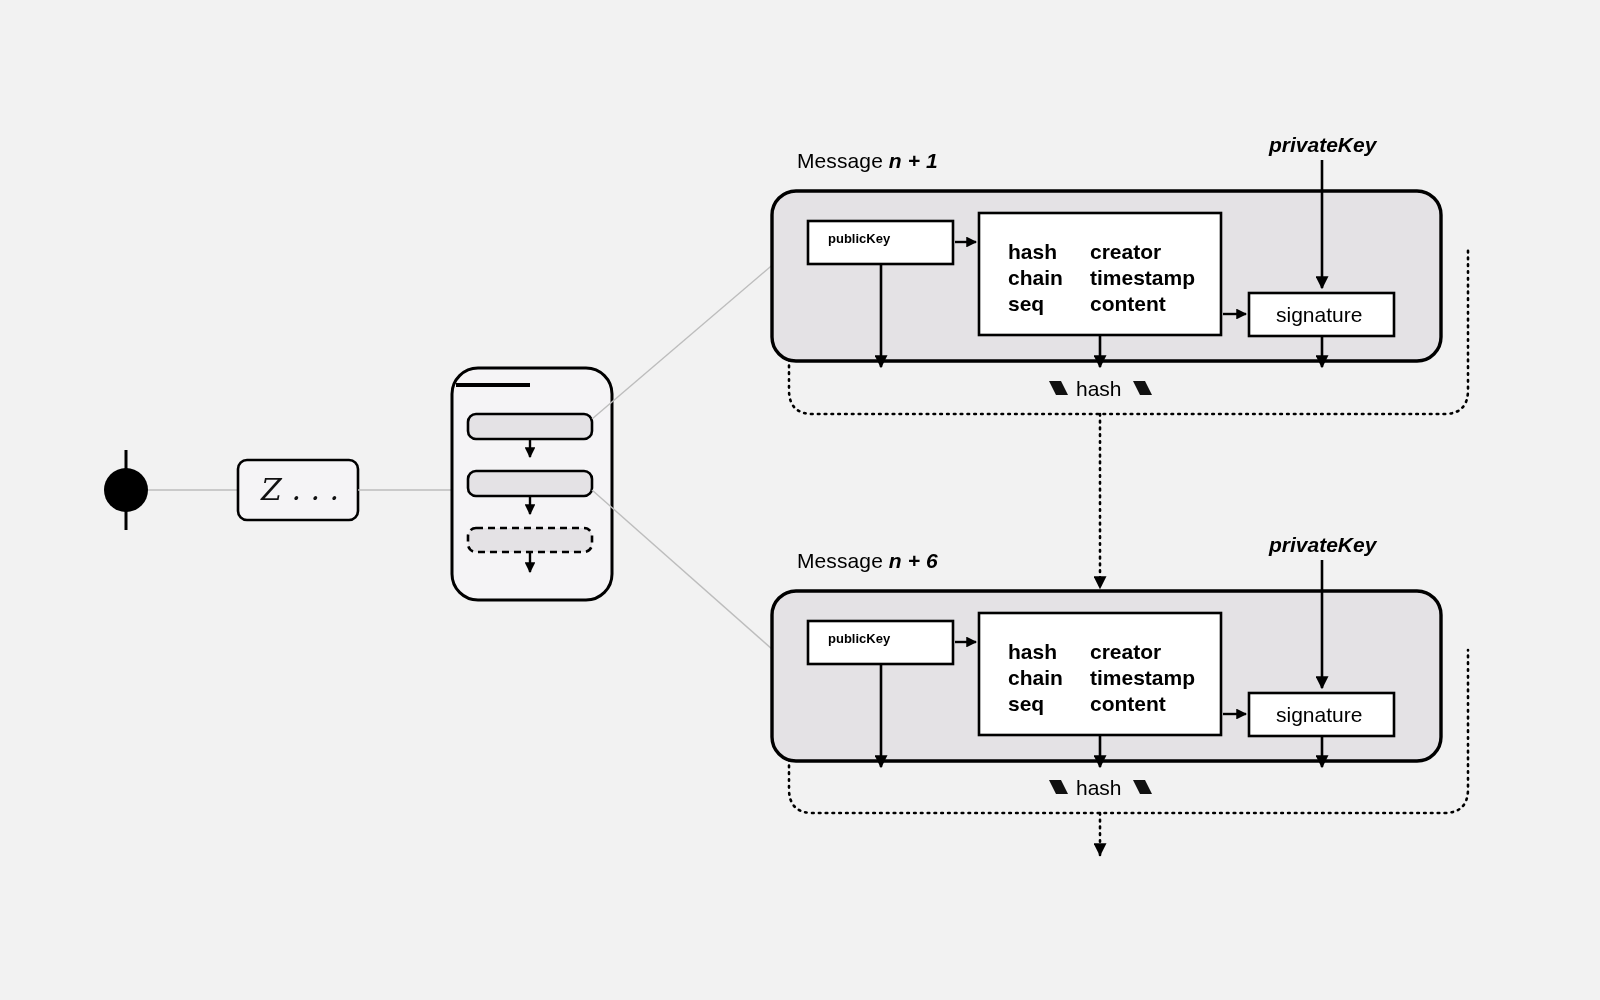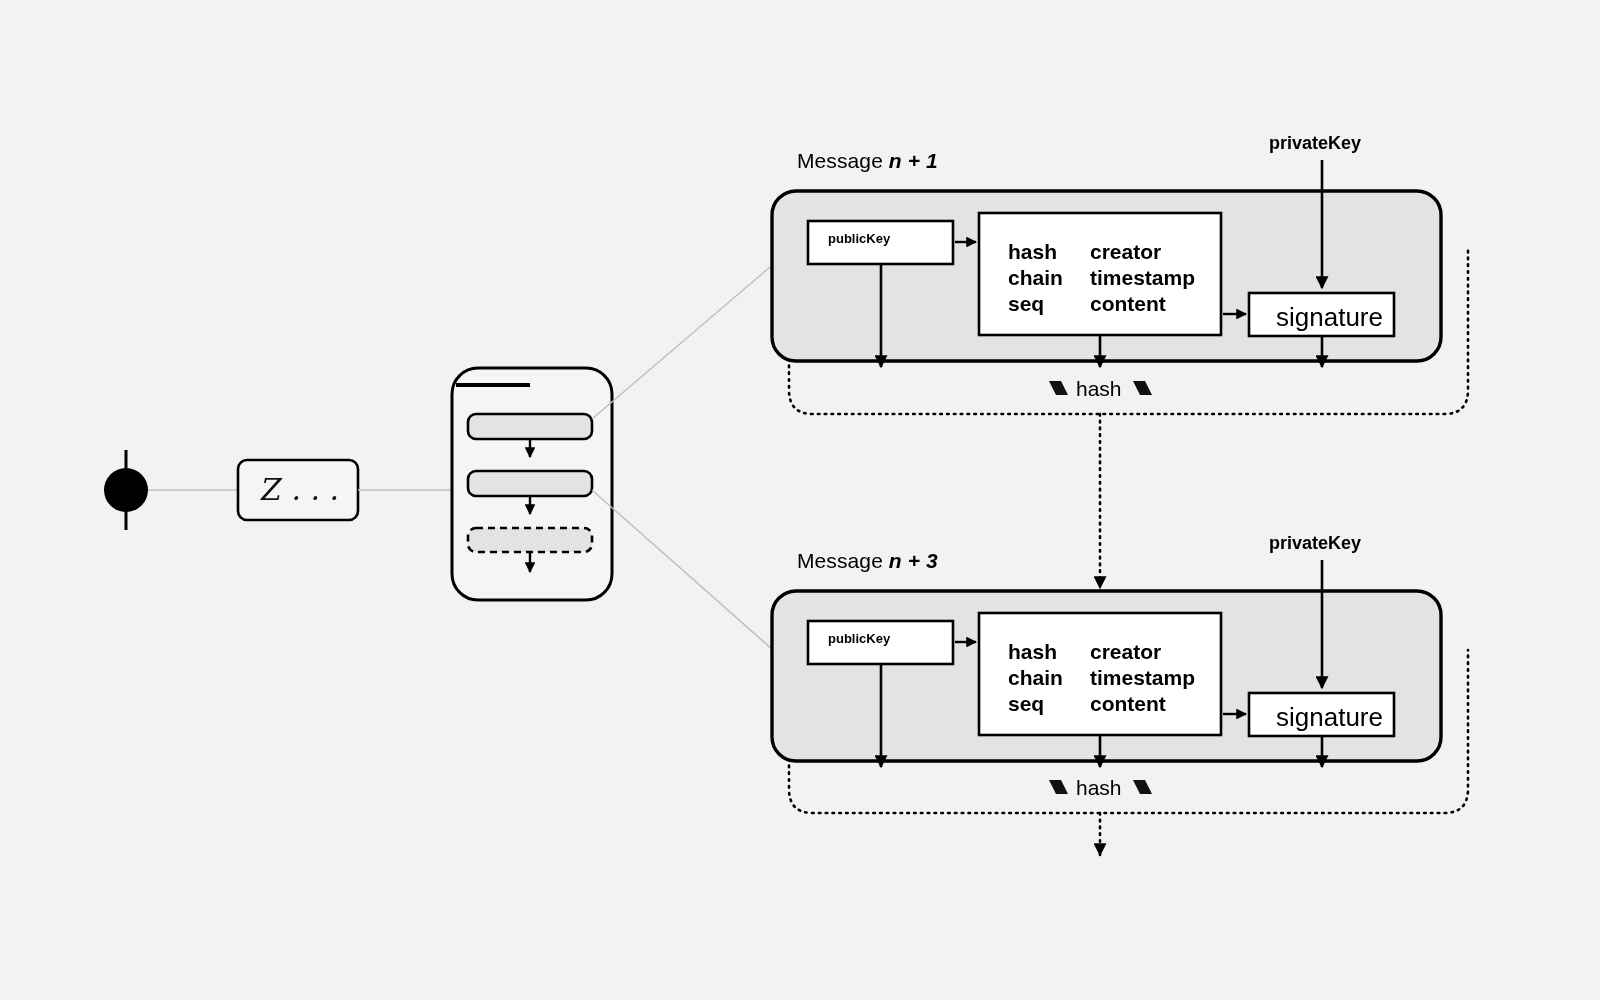--- a/index.html
+++ b/index.html
@@ -27,25 +27,25 @@
   }
   .lbl {
     position: absolute;
     font-family: "Liberation Sans", sans-serif;
     color: #000;
     white-space: nowrap;
     line-height: 1;
   }
   .msg-title { font-size: 21px; letter-spacing: 0.1px; }
   .msg-title b { font-weight: bold; font-style: italic; }
-  .pk-title { font-size: 18px; font-weight: bold; }
+  .pk-title { font-size: 21px; font-weight: bold; font-style: italic; }
   .box-label { font-size: 13px; font-weight: bold; }
   .field { font-size: 21px; font-weight: bold; }
   .field.bold { font-weight: bold; }
-  .sig-label { font-size: 26px; font-weight: normal; }
+  .sig-label { font-size: 21px; font-weight: normal; }
   .hash-label { font-size: 21px; font-weight: normal; }
   .z-label {
     position: absolute;
     font-family: "DejaVu Serif", "Liberation Serif", serif;
     font-style: italic;
     font-size: 30px;
     color: #111;
   }
 </style>
 </head>
@@ -169,21 +169,21 @@
   <div class="lbl field" style="left:1090px; top:241px;">creator</div>
   <div class="lbl field" style="left:1090px; top:267px;">timestamp</div>
   <div class="lbl field" style="left:1090px; top:293px;">content</div>
 
   <div class="lbl sig-label" style="left:1276px; top:304px;">signature</div>
 
   <div class="lbl hash-label" style="left:1076px; top:378px;">hash</div>
 
   <div class="lbl msg-title" style="left:797px; top:550px;">
     <span>Message</span>
-    <b>n + 3</b>
+    <b>n + 6</b>
   </div>
 
   <div class="lbl pk-title" style="left:1269px; top:534px;">privateKey</div>
 
   <div class="lbl box-label" style="left:828px; top:632px;">publicKey</div>
 
   <div class="lbl field bold" style="left:1008px; top:641px;">hash</div>
   <div class="lbl field" style="left:1008px; top:667px;">chain</div>
   <div class="lbl field" style="left:1008px; top:693px;">seq</div>
 

